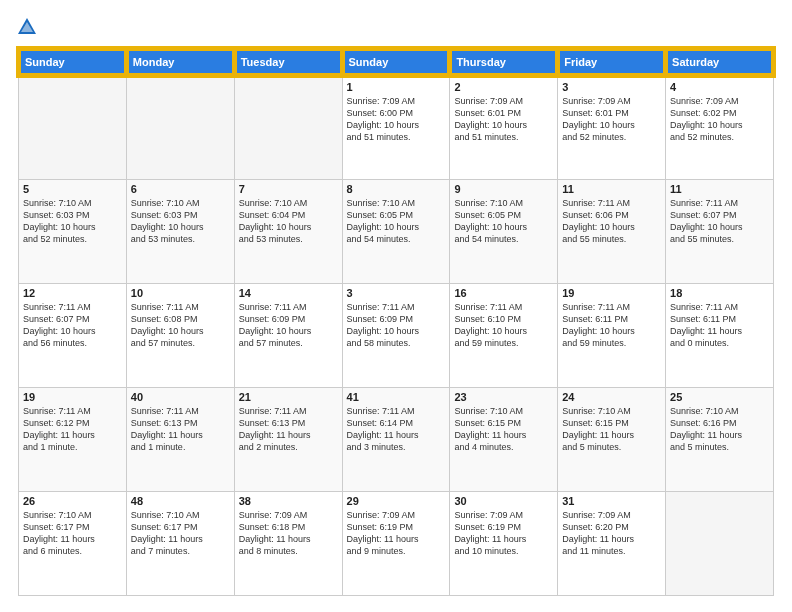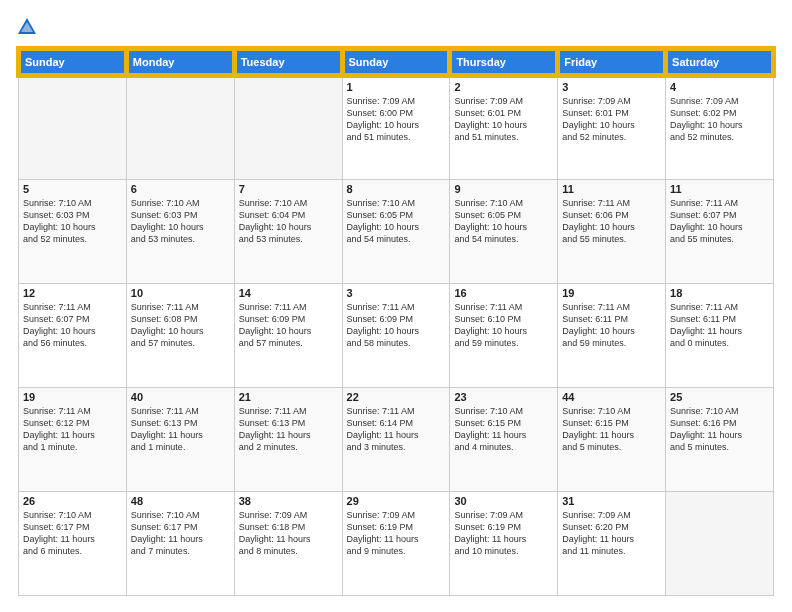--- a/index.html
+++ b/index.html
@@ -283,35 +283,35 @@
 and 1 minute.</div>
           </td>
           <td>
             <div class="day-number">21</div>
             <div class="day-info" style="white-space: pre-line;">Sunrise: 7:11 AM
 Sunset: 6:13 PM
 Daylight: 11 hours
 and 2 minutes.</div>
           </td>
           <td>
-            <div class="day-number">22</div>
+            <div class="day-number">41</div>
             <div class="day-info" style="white-space: pre-line;">Sunrise: 7:11 AM
 Sunset: 6:14 PM
 Daylight: 11 hours
 and 3 minutes.</div>
           </td>
           <td>
             <div class="day-number">23</div>
             <div class="day-info" style="white-space: pre-line;">Sunrise: 7:10 AM
 Sunset: 6:15 PM
 Daylight: 11 hours
 and 4 minutes.</div>
           </td>
           <td>
-            <div class="day-number">44</div>
+            <div class="day-number">24</div>
             <div class="day-info" style="white-space: pre-line;">Sunrise: 7:10 AM
 Sunset: 6:15 PM
 Daylight: 11 hours
 and 5 minutes.</div>
           </td>
           <td>
             <div class="day-number">25</div>
             <div class="day-info" style="white-space: pre-line;">Sunrise: 7:10 AM
 Sunset: 6:16 PM
 Daylight: 11 hours

